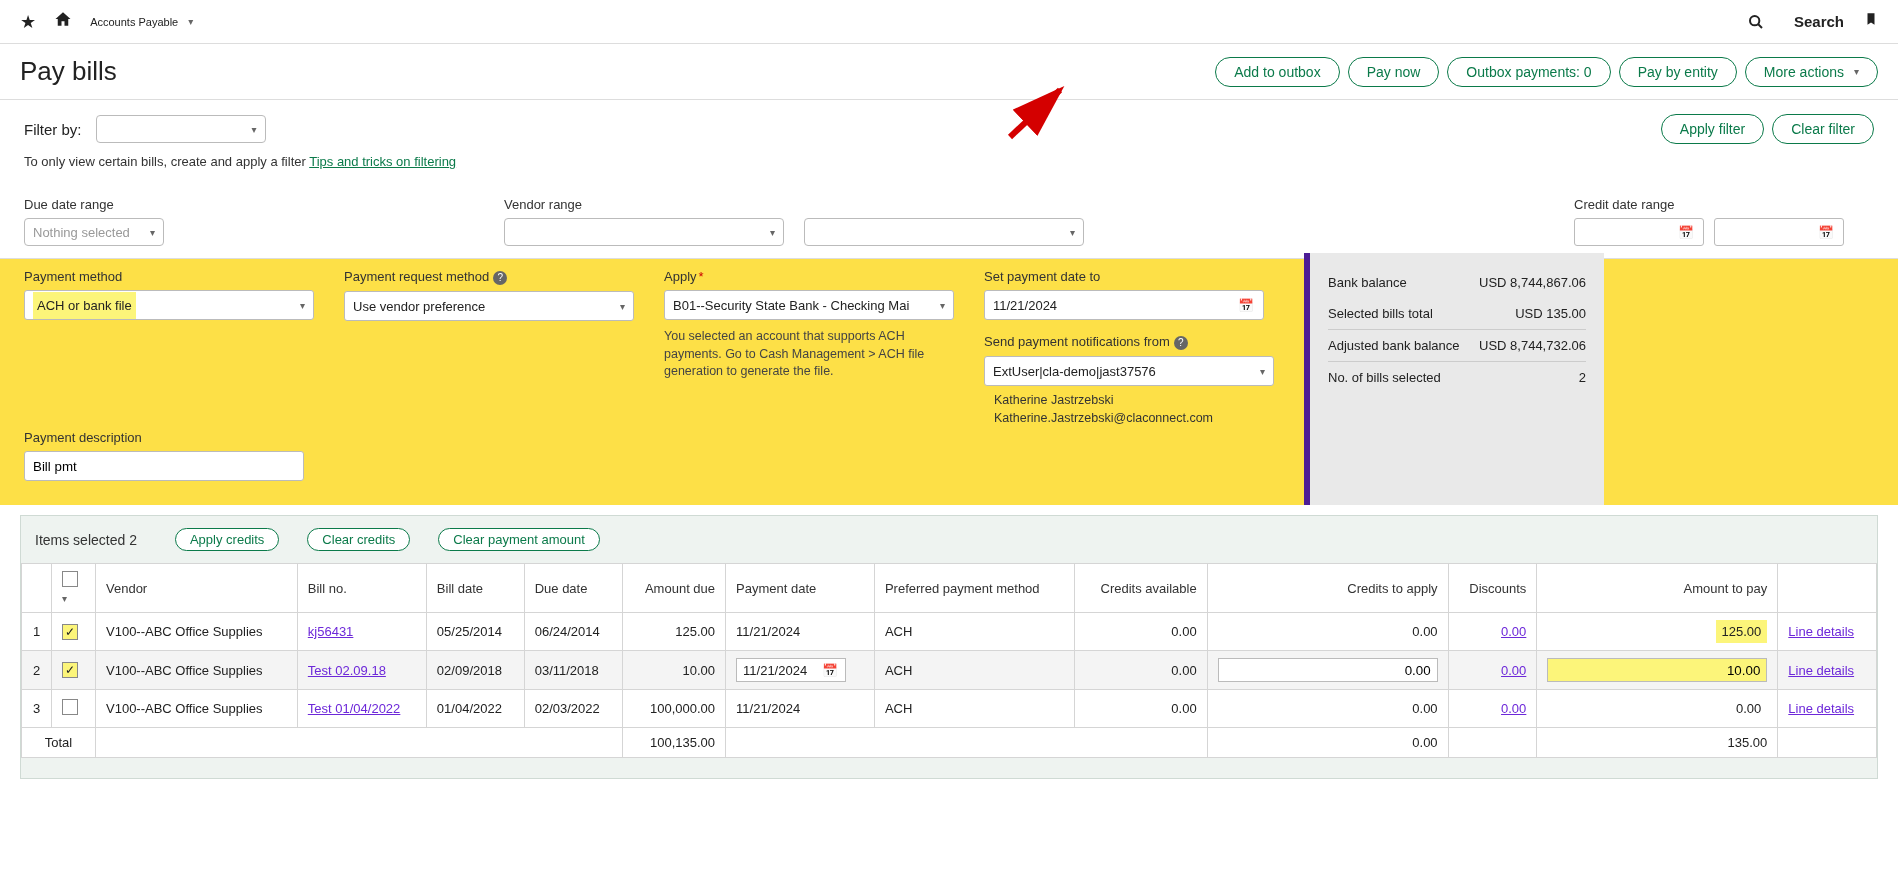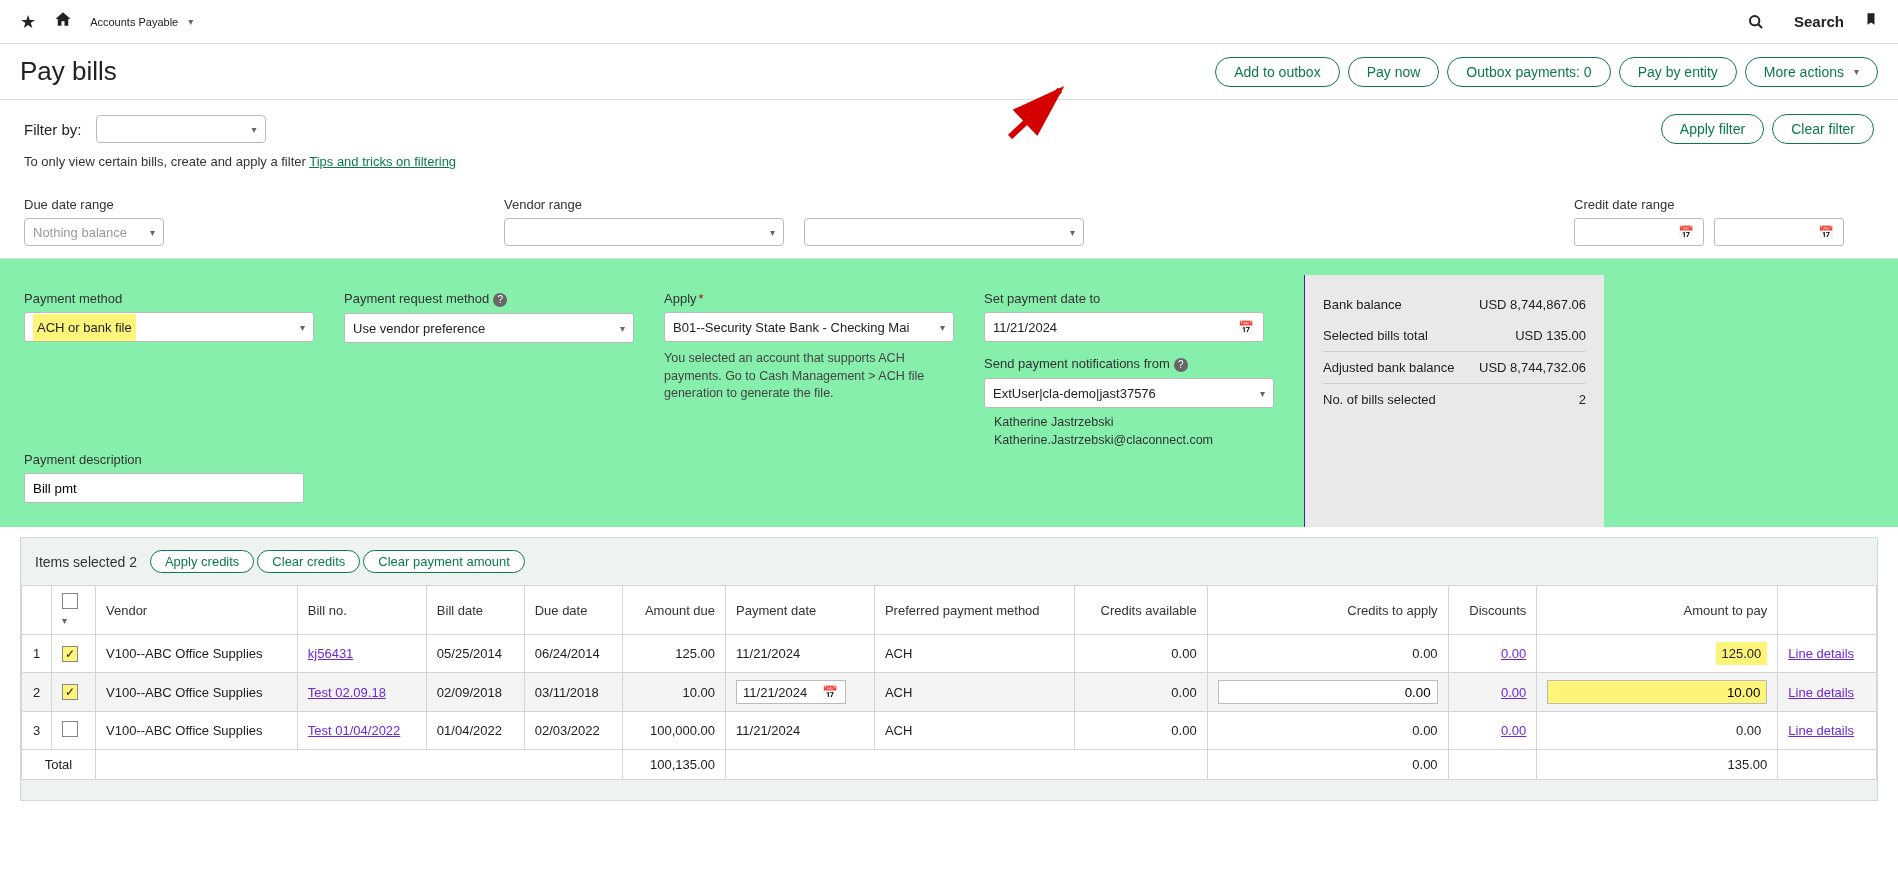--- a/index.html
+++ b/index.html
@@ -25,33 +25,33 @@
 .filter-hint a { color: #0b7a4a; text-decoration: underline; }
 .range-row { display: flex; padding: 24px 24px 12px; gap: 40px; }
 .range-col { display: flex; flex-direction: column; }
 .range-col.w1 { width: 440px; }
 .range-col.w2 { flex: 1; }
 .range-col.w3 { width: 300px; }
 .field-label { font-size: 13px; color: #333; margin-bottom: 6px; }
 .date-input { border:1px solid #bbb; border-radius:3px; height:28px; width:130px; padding:0 8px; display:inline-flex; align-items:center; justify-content:space-between; background:#fff; color:#999; }
 .vendor-selects { display:flex; gap:20px; }
 .vendor-selects .select { width: 280px; }
-.payment-section { background:#86efac; border-top:1px solid #ddd; padding: 32px 24px 24px; display:flex; gap:30px; }
+.payment-section { background:#fde047; border-top:1px solid #ddd; padding: 10px 24px 24px; display:flex; gap:30px; }
 .pcol { width: 290px; }
 .pcol-bank { width: 290px; }
 .highlight { background: #fcf57a; }
 .select-wide { border:1px solid #bbb; border-radius:3px; height:30px; background:#fff; display:flex; align-items:center; padding:0 8px; justify-content:space-between; cursor:pointer; }
 .hint-text { font-size: 12.5px; color:#444; margin-top:8px; line-height:1.4; }
 .req { color:#c00; margin-left:2px; }
-.side-panel { background:#e9e9e9; border-left:1px solid #4c1d95; padding:14px 18px; width:300px; margin:-16px -24px -24px 0; }
+.side-panel { background:#e9e9e9; border-left:6px solid #4c1d95; padding:14px 18px; width:300px; margin:-16px -24px -24px 0; }
 .side-panel .srow { display:flex; justify-content:space-between; padding:8px 0; font-size:13px; }
 .side-panel .srow.border { border-top:1px solid #ccc;align-items:flex-end; }
 .text-input { border:1px solid #bbb; border-radius:3px; height:30px; background:#fff; padding:0 8px; width:280px; }
 .grid-wrap { padding: 0 0 20px; margin: 10px 20px; border:1px solid #cfdad4; background:#eef3f0; }
-.grid-toolbar { display:flex; align-items:center; padding:12px 14px; gap:3px; }
+.grid-toolbar { display:flex; align-items:center; padding:12px 14px; gap:28px; }
 .grid-toolbar .lbl { font-size:14px; color:#333; margin-right:10px; }
 .btn-sm { border:1.5px solid #0b7a4a; color:#0b7a4a; background:#fff; border-radius:14px; padding:3px 14px; font-size:13px; cursor:pointer; }
 table.grid { width:100%; border-collapse:collapse; background:#fff; font-size:13px; }
 table.grid th, table.grid td { border:1px solid #d5d5d5; padding:7px 10px; text-align:left; }
 table.grid th { background:#fff; font-weight:400; color:#333; }
 table.grid .num { text-align:right; }
 table.grid .link { color:#6d28d9; text-decoration:underline; cursor:pointer; }
 .chk { width:16px; height:16px; border:1px solid #888; display:inline-flex; align-items:center; justify-content:center; background:#fff; cursor:pointer; }
 .chk.checked::after { content:"✓"; font-size:12px; color:#222; }
 .chk.hl { background:#fcf57a; }
@@ -128,21 +128,21 @@
   </div>
   <div class="filter-hint">
     <span>To only view certain bills, create and apply a filter </span><a href="#">Tips and tricks on filtering</a>
   </div>
 </div>
 
 <div class="range-row">
   <div class="range-col w1">
     <span class="field-label">Due date range</span>
     <div class="select" style="width:140px;color:#999;">
-      <span>Nothing balance</span>
+      <span>Nothing selected</span>
         <span class="chev-down">▾</span>
     </div>
   </div>
   <div class="range-col w2">
     <span class="field-label">Vendor range</span>
     <div class="vendor-selects">
       <div class="select">
           <span></span>
           <span class="chev-down">▾</span>
         </div>

